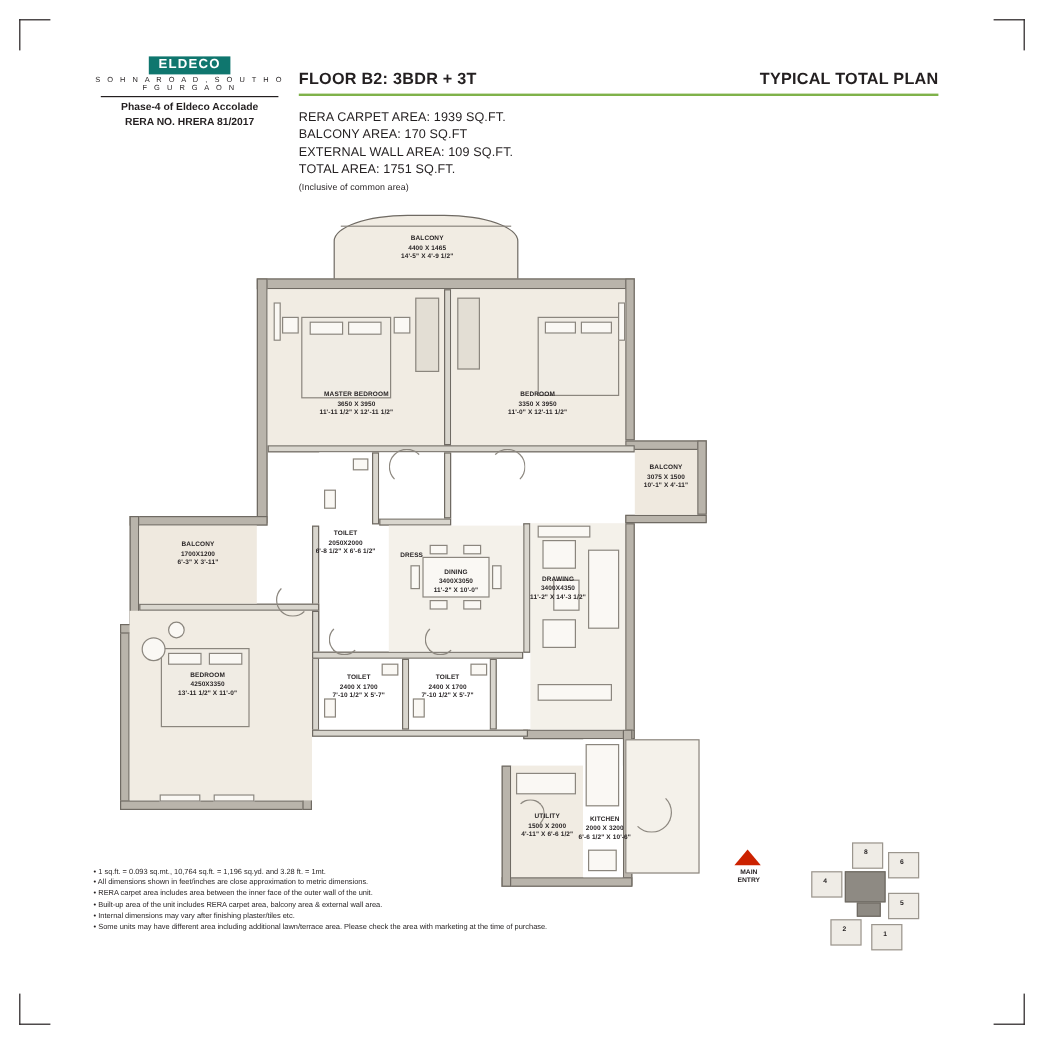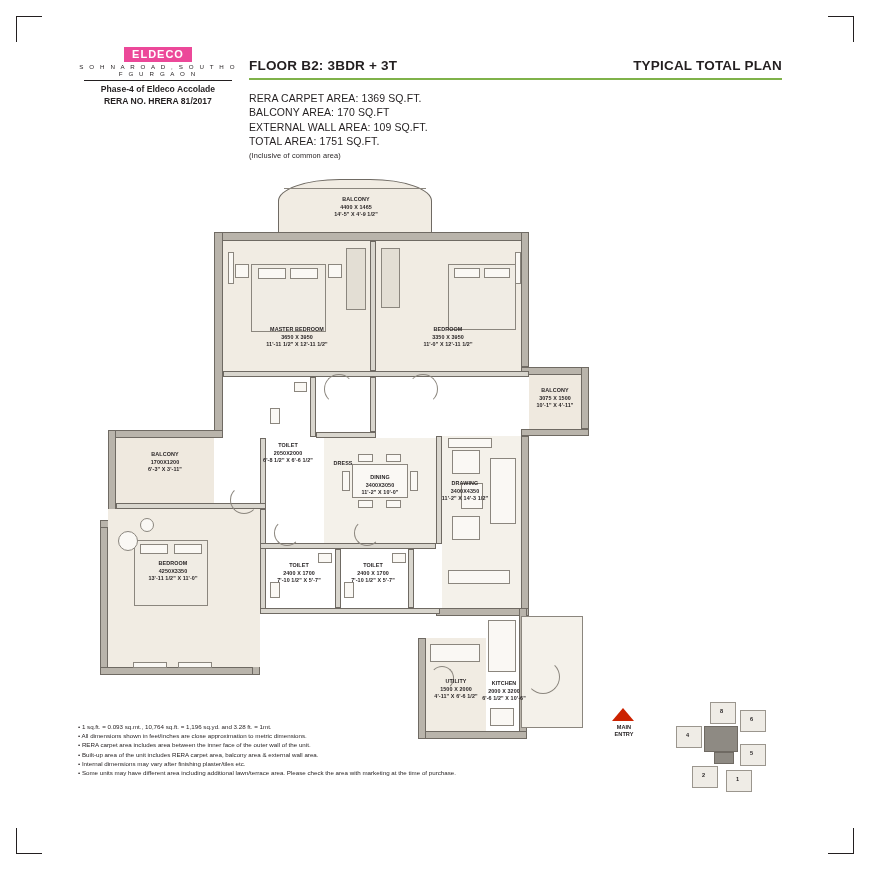--- a/index.html
+++ b/index.html
@@ -14,21 +14,21 @@
   .page{position:absolute;inset:0;}
 
   
   .crop{position:absolute;background:#231f20;}
   .crop.h{width:26px;height:1px;}
   .crop.v{width:1px;height:26px;}
 
   
   .logo-block{position:absolute;left:78px;top:44px;width:160px;text-align:center;}
   .logo-eldeco{
-    display:inline-block;background:#ec4899;color:#fff;
+    display:inline-block;background:#0f766e;color:#fff;
     font-size:11px;font-weight:bold;letter-spacing:1px;
     padding:1px 8px 2px;line-height:12px;
   }
   .logo-acclaim{
     font-size:31px;font-weight:bold;letter-spacing:1px;line-height:32px;
     margin-top:2px;position:relative;color:#231f20;
   }
   .logo-acclaim .mark{color:#8c7a3f;}
   .logo-sub{
     font-size:6.2px;letter-spacing:2.1px;margin-top:1px;color:#231f20;
@@ -117,21 +117,21 @@
     <div class="logo-sub">S O H N A   R O A D ,   S O U T H   O F   G U R G A O N</div>
     <div class="logo-rule"></div>
     <div class="logo-phase">Phase-4 of Eldeco Accolade</div>
     <div class="logo-rera">RERA NO. HRERA 81/2017</div>
   </div>
 
   <div class="title-type">FLOOR B2: 3BDR + 3T</div>
   <div class="title-plan">TYPICAL TOTAL PLAN</div>
   <div class="hdr-rule"></div>
   <div class="areas">
-    <div>RERA CARPET AREA: 1369 SQ.FT.</div>
+    <div>RERA CARPET AREA: 1939 SQ.FT.</div>
     <div>BALCONY AREA: 170 SQ.FT</div>
     <div>EXTERNAL WALL AREA: 109 SQ.FT.</div>
     <div>TOTAL AREA: 1751 SQ.FT.</div>
     <div class="small">(Inclusive of common area)</div>
   </div>
 
   <div class="plan">
 
     <div class="room floor-a" style="left:200px;top:11px;width:154px;height:56px;border:1px solid #6f6a63;border-radius:40% 40% 0 0 / 22px 22px 0 0;background:#f1ece3;"></div>
     <div class="thin" style="left:206px;top:20px;width:142px;height:1px;"></div>

